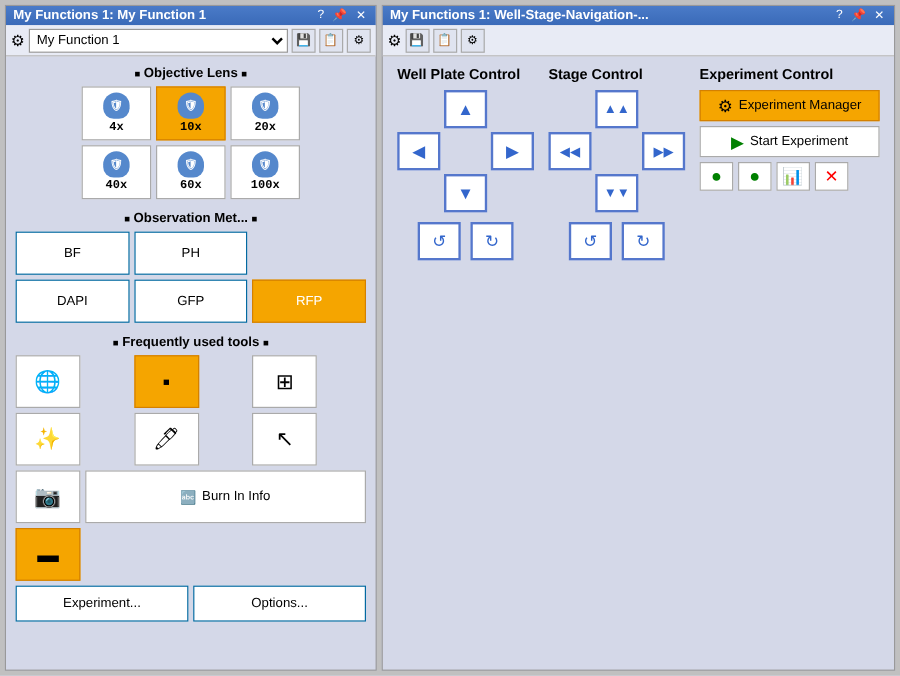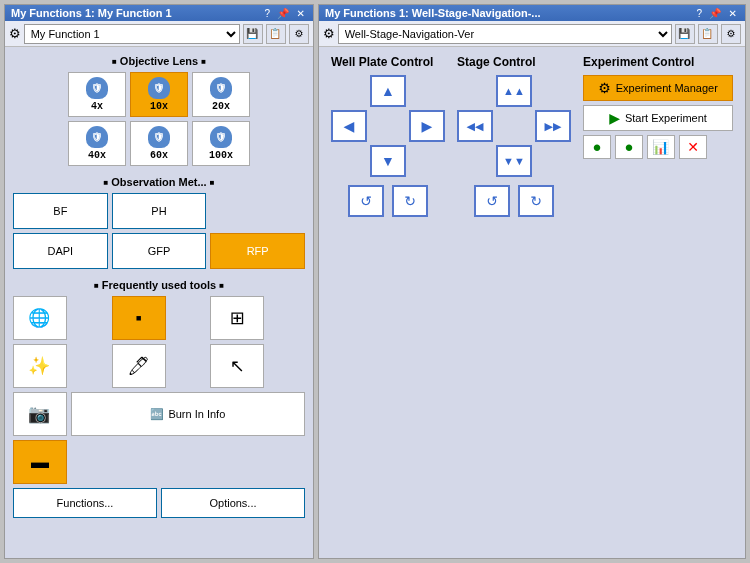--- a/index.html
+++ b/index.html
@@ -450,43 +450,40 @@
       </div>
 
       <div style="display:grid;grid-template-columns:54px 1fr;gap:4px;width:100%;margin-top:4px;">
         <button class="tool-btn active">
           <span>▬</span>
         </button>
         <div></div>
       </div>
 
       <div style="display:grid;grid-template-columns:1fr 1fr;gap:4px;width:100%;margin-top:4px;">
-        <button class="obs-btn" style="min-height:30px;">Functions...</button>
+        <button class="obs-btn" style="min-height:30px;">Experiment...</button>
         <button class="obs-btn" style="min-height:30px;">Options...</button>
       </div>
     </div>
 
   </div>
 </div>
 
 <div class="panel">
   <div class="panel-titlebar">
     <span class="titlebar-title">My Functions 1: Well-Stage-Navigation-...</span>
     <div class="titlebar-controls">
       <span class="titlebar-btn">?</span>
       <span class="titlebar-btn">📌</span>
       <span class="titlebar-btn">✕</span>
     </div>
   </div>
 
   <div class="panel-toolbar">
     <span style="font-size:13px;">⚙</span>
-    <select class="toolbar-select">
-      <option>Well-Stage-Navigation-Ver</option>
-    </select>
     <div class="toolbar-icon-btn">💾</div>
     <div class="toolbar-icon-btn">📋</div>
     <div class="toolbar-icon-btn">⚙</div>
   </div>
 
   <div class="right-content">
 
     <div>
       <div class="ctrl-section-title">Well Plate Control</div>
 

